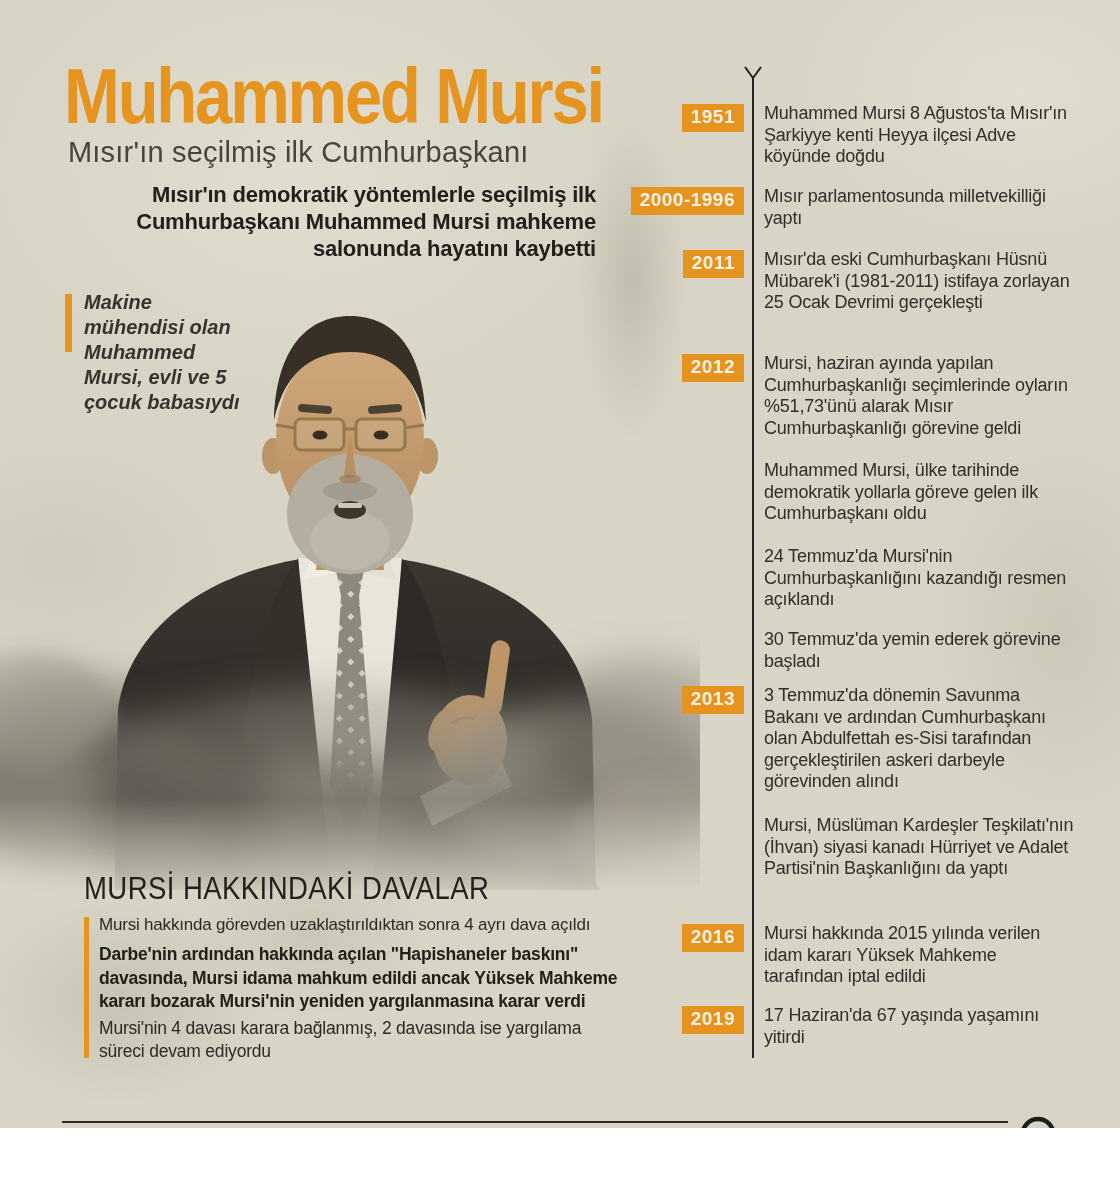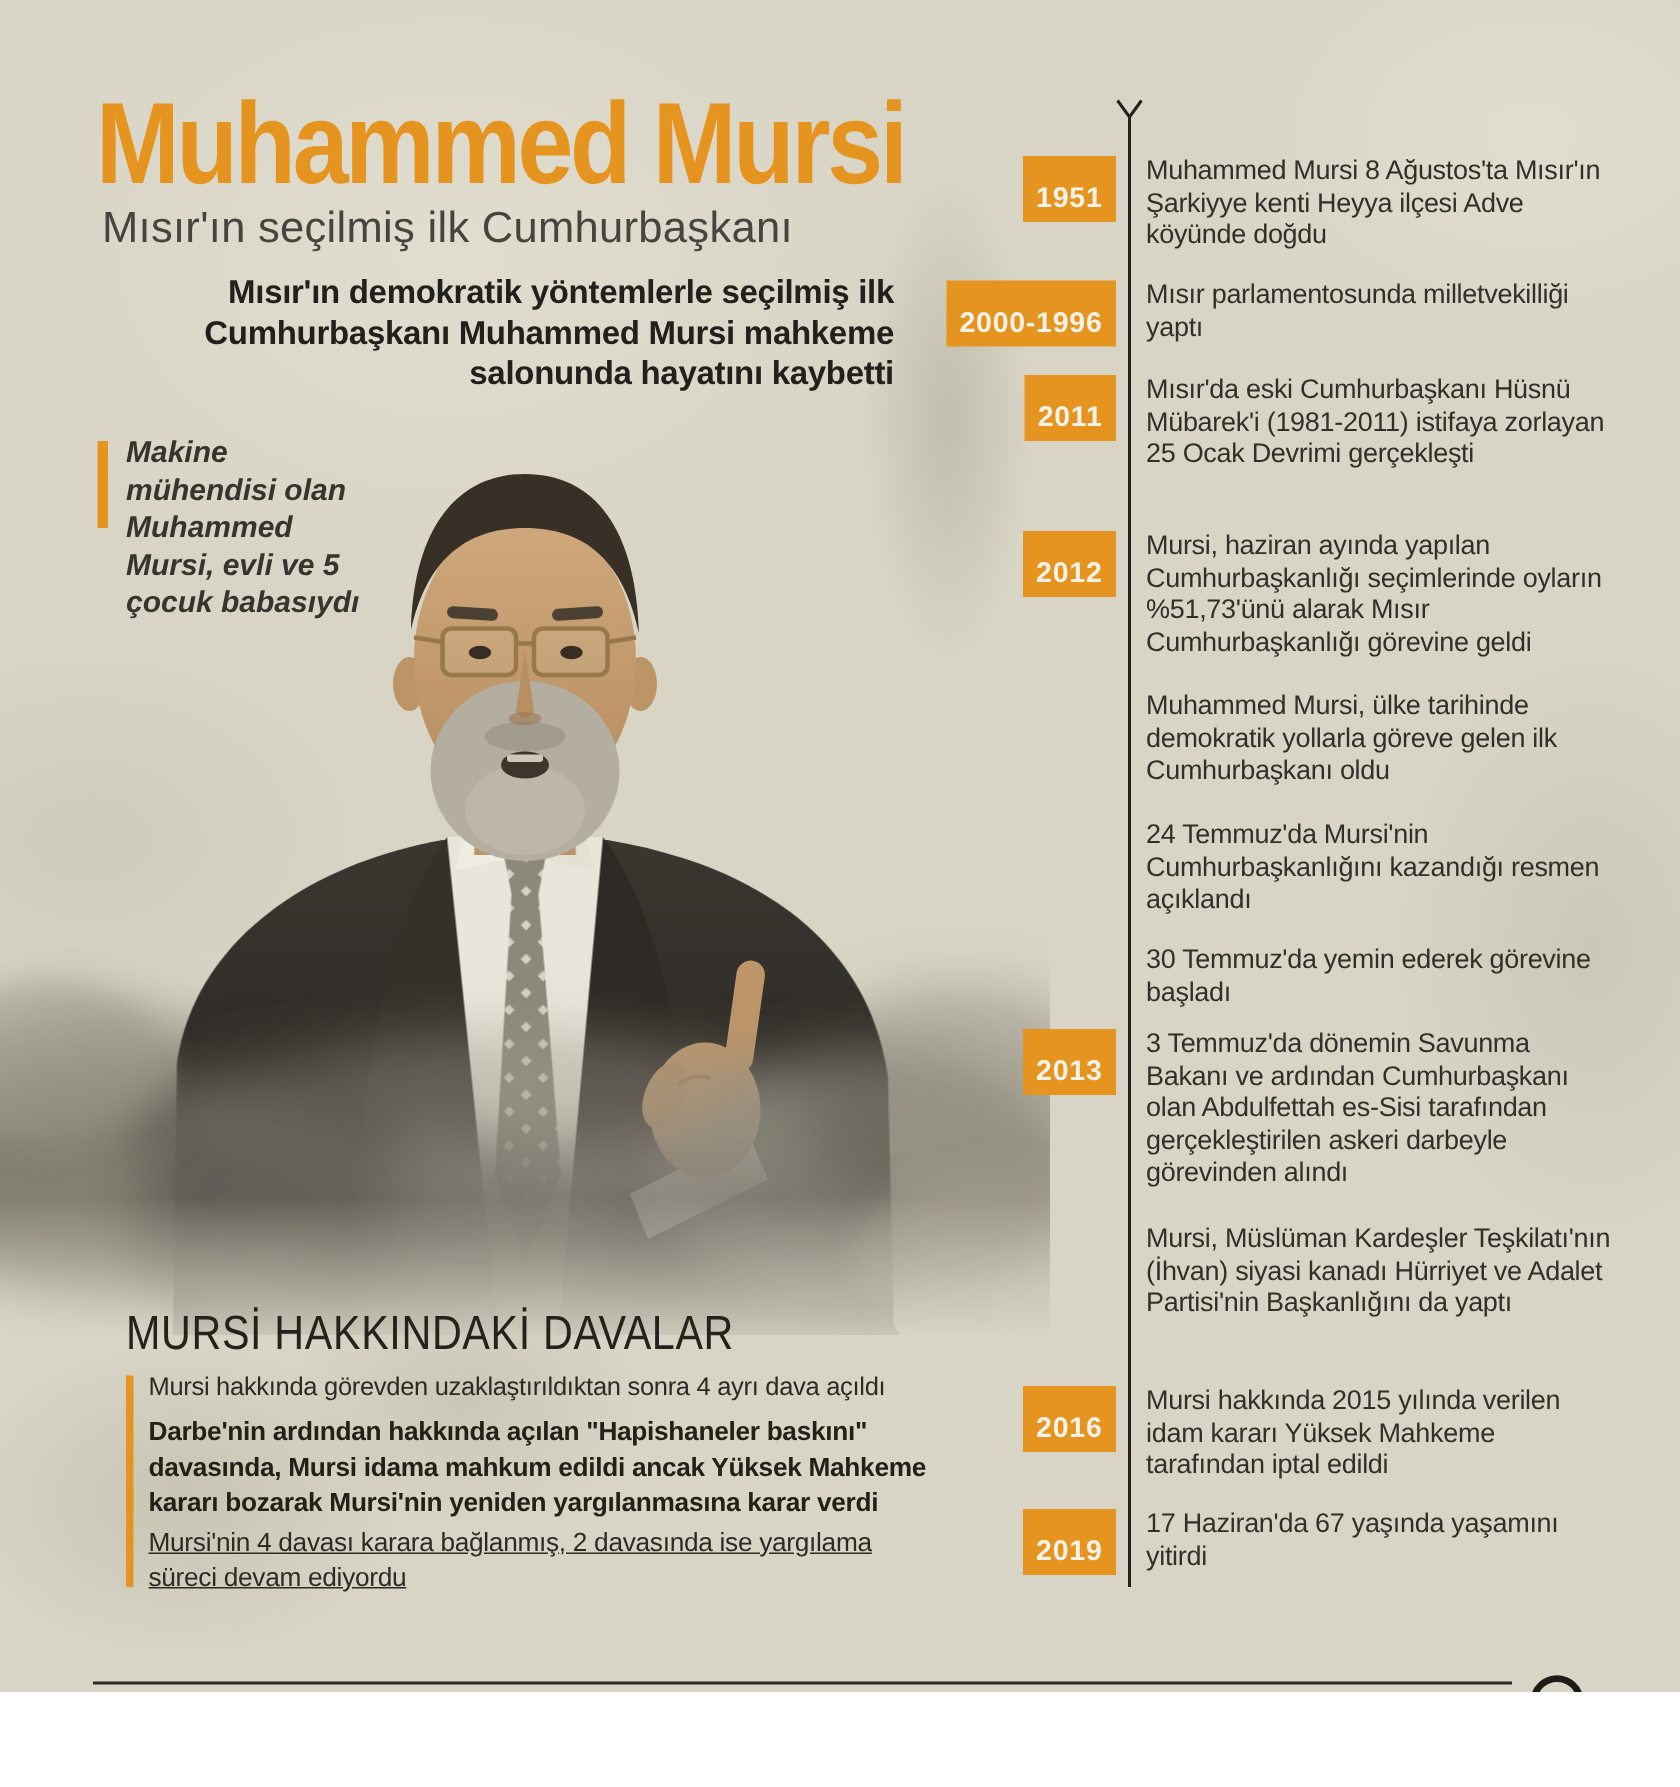--- a/index.html
+++ b/index.html
@@ -49,38 +49,38 @@
   .portrait { position:absolute; left:0; top:278px; width:700px; height:612px; }
 
   
   .tl-line { position:absolute; left:752px; top:76px; width:2px; height:982px; background:#23221d; }
   .tl-arrow { position:absolute; left:744px; top:66px; }
   .tl-entry { position:absolute; left:0; width:1120px; }
   .tl-badge {
     position:absolute; right:376px; top:1px;
     background:var(--accent,#e5941f); color:#f6f2e7;
     font-size:19px; font-weight:700; letter-spacing:.5px;
-    padding:18px 9px 4px; white-space:nowrap;
+    padding:2px 9px 4px; white-space:nowrap;
   }
   .tl-text {
     position:absolute; left:764px; width:315px;
     font-size:18px; color:#302f29; line-height:21.5px; letter-spacing:-0.2px;
   }
 
   
   .cases-title {
     position:absolute; left:84px; top:870px;
     font-size:32px; font-weight:400; color:#23221d; letter-spacing:.5px;
     white-space:nowrap; transform:scaleX(.86); transform-origin:left top;
   }
   .cases-bar { position:absolute; left:84px; top:917px; width:5px; height:141px; background:var(--accent,#e5941f); }
   .cases-p { position:absolute; left:99px; width:530px; color:#2b2a25; letter-spacing:-0.2px; }
   .cases-p1 { top:915px; font-size:17px; white-space:nowrap; }
   .cases-p2 { top:943px; font-size:17.5px; font-weight:700; line-height:23.5px; color:#222118; }
-  .cases-p3 { top:1017px; font-size:17.5px; line-height:23px;text-decoration:underline; }
+  .cases-p3 { top:1017px; font-size:17.5px; line-height:23px; }
 
   
   .footer-line { position:absolute; left:62px; top:1121px; width:946px; height:2px; background:#2b2a25; }
   .footer-date { position:absolute; left:62px; top:1130px; font-size:12px; font-weight:700; letter-spacing:.4px; color:#2b2a25; }
   .footer-agency { position:absolute; right:114px; top:1129px; font-size:12.5px; font-weight:700; letter-spacing:.3px; color:#2b2a25; }
   .footer-logo { position:absolute; left:1018px; top:1110px; }
 </style>
 </head>
 <body>
 

